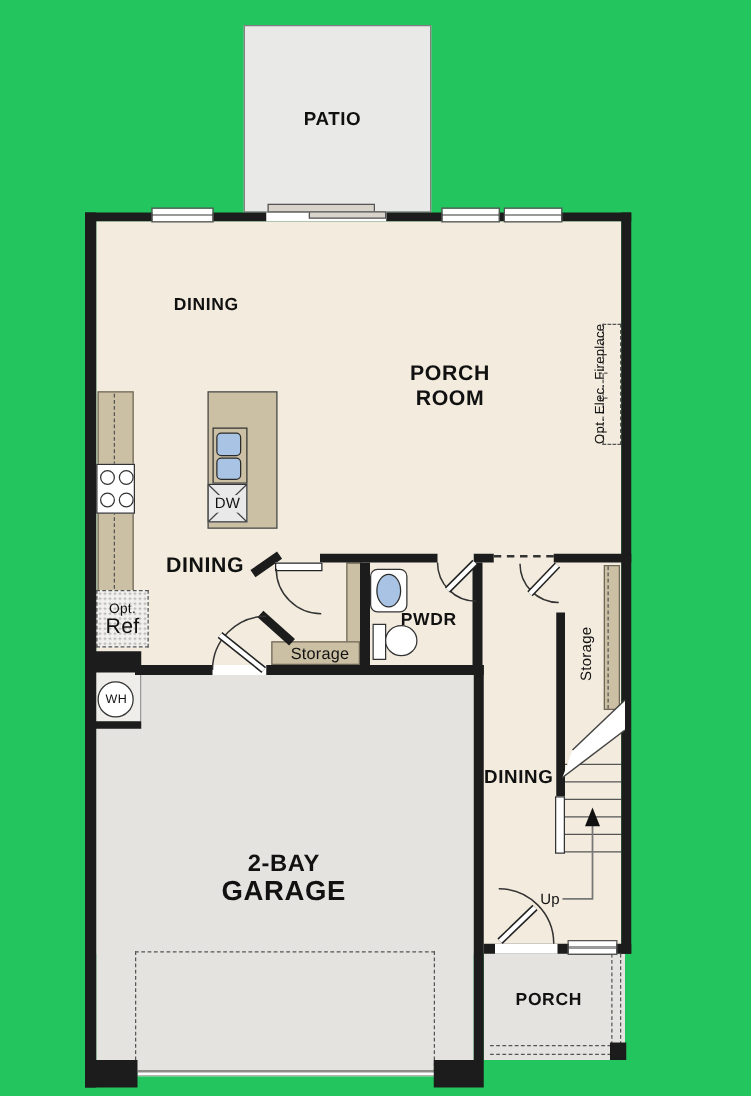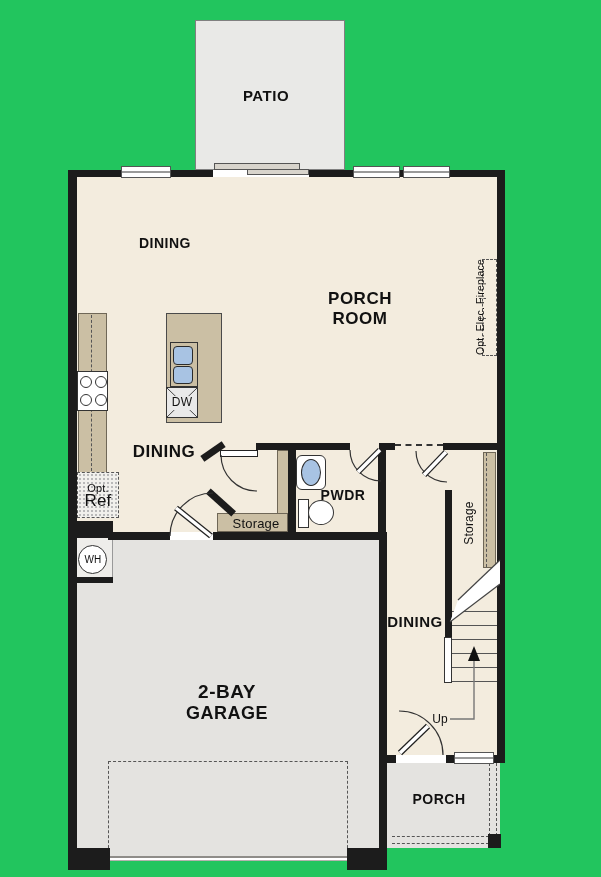--- a/index.html
+++ b/index.html
@@ -158,16 +158,16 @@
   <div class="lbl small" style="left:98px;top:488px;font-size:11px;">Opt.</div>
   <div class="lbl small" style="left:98px;top:501px;font-size:17px;">Ref</div>
   <div class="lbl small" style="left:93px;top:560px;font-size:10px;">WH</div>
   <div class="lbl small" style="left:256px;top:524px;font-size:13px;">Storage</div>
   <div class="lbl" style="left:343px;top:495px;font-size:14px;">PWDR</div>
   <div class="lbl small vert" style="left:470px;top:523px;font-size:12px;">Storage</div>
   <div class="lbl small vert" style="left:480px;top:307px;font-size:10.5px;">Opt. Elec. Fireplace</div>
   <div class="lbl" style="left:415px;top:622px;font-size:15px;">DINING</div>
   <div class="lbl small" style="left:440px;top:720px;font-size:12px;text-align:center;">Up</div>
   <div class="lbl" style="left:227px;top:692px;font-size:19px;">2-BAY</div>
-  <div class="lbl" style="left:227px;top:713px;font-size:18px;">GARAGE</div>
+  <div class="lbl" style="left:227px;top:713px;font-size:22px;">GARAGE</div>
   <div class="lbl" style="left:439px;top:799px;font-size:14px;">PORCH</div>
 
 </div>
 
 </body></html>

